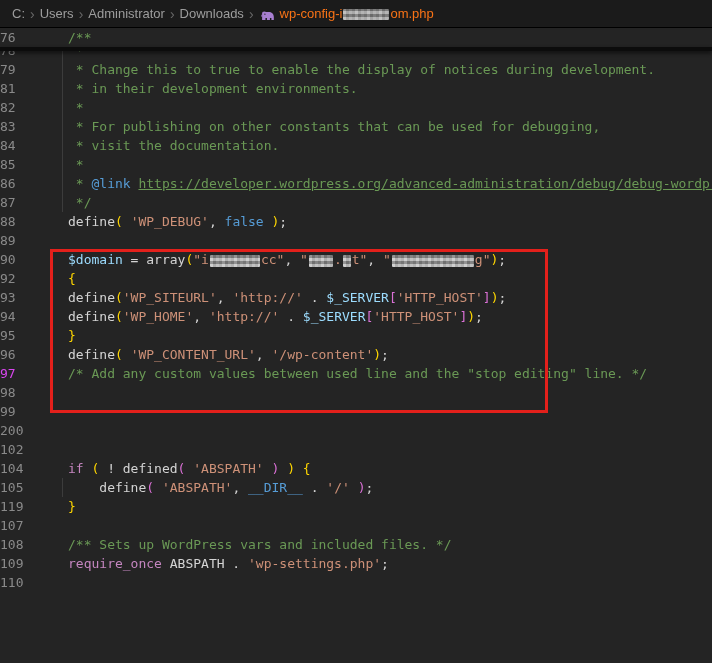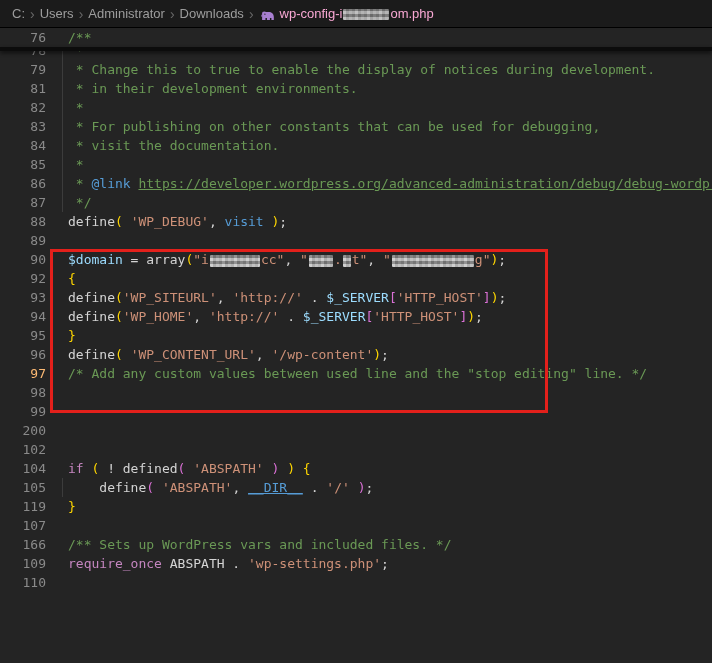--- a/index.html
+++ b/index.html
@@ -10,45 +10,45 @@
   
   .topbar{
     height:28px;box-sizing:border-box;background:#1b1b1b;border-bottom:1px solid #000;
     display:flex;align-items:center;padding:0 0 0 12px;
     font-family:"Liberation Sans",sans-serif;font-size:13px;color:#9d9d9d;
     white-space:nowrap;overflow:hidden;
   }
   .crumb{cursor:pointer}
   .sep{color:#686868;margin:0 5px;font-size:14px;line-height:1}
   .bc-icon{margin:1px 5px 0 1px;flex:none}
-  .file-seg{color:#f9a8d4}
+  .file-seg{color:#f97316}
   
   .editor{position:relative;font-size:13px}
   .row{display:flex;height:19px;line-height:19px;overflow:hidden}
-  .ln{flex:none;width:46px;text-align:right;color:#8a8a8a;cursor:pointer}
-  .ln.active{color:#fdba74}
+  .ln{flex:none;width:46px;text-align:left;color:#8a8a8a;cursor:pointer}
+  .ln.active{color:#d946ef}
   .code{position:relative;padding-left:22px;white-space:pre;color:#d4d4d4;flex:1 1 auto;overflow:hidden}
   .code.guide::before{content:"";position:absolute;left:16px;top:0;bottom:0;width:1px;background:#3c3c3c}
   
   .band{height:4px;background:#0c0c0c;box-shadow:0 2px 4px rgba(0,0,0,.65);position:relative;z-index:2}
   .clip{height:9px;overflow:hidden}
   .clip .row{margin-top:-10px}
   
   .c-pl{color:var(--pl)}
   .c-cm{color:var(--cm)}
   .c-str{color:var(--str)}
   .c-kw{color:var(--kw)}
   .c-var{color:var(--var)}
   .c-const{color:var(--const)}
   .c-b1{color:var(--b1)}
   .c-b2{color:var(--b2)}
   .c-b3{color:var(--b3)}
   .c-tag{color:var(--const)}
   .c-link{color:var(--cm);text-decoration:underline}
-  .c-dir{color:var(--const);text-decoration:underline}
+  .c-dir{color:var(--const);}
   
   .redact{
     display:inline-block;vertical-align:middle;height:12px;margin:0 1px;border-radius:1px;
     background:
       repeating-linear-gradient(0deg,rgba(255,255,255,.28) 0 3px,rgba(0,0,0,.22) 3px 6px),
       repeating-linear-gradient(90deg,#bdbdbd 0 3px,#8f8f8f 3px 6px,#aaa 6px 9px,#979797 9px 12px);
   }
   .topbar .redact{height:11px;opacity:.92}
   
   .annotation-box{
@@ -118,21 +118,21 @@
     <div class="row">
       <div class="ln">86</div>
       <div class="code guide"><span class="c-cm"> * </span><span class="c-tag">@link</span><span class="c-cm"> </span><span class="c-link">https://developer.wordpress.org/advanced-administration/debug/debug-wordpress/</span></div>
     </div>
     <div class="row">
       <div class="ln">87</div>
       <div class="code guide"><span class="c-cm"> */</span></div>
     </div>
     <div class="row">
       <div class="ln">88</div>
-      <div class="code"><span class="c-pl">define</span><span class="c-b1">(</span><span class="c-pl"> </span><span class="c-str">'WP_DEBUG'</span><span class="c-pl">, </span><span class="c-const">visit</span><span class="c-pl"> </span><span class="c-b1">)</span><span class="c-pl">;</span></div>
+      <div class="code"><span class="c-pl">define</span><span class="c-b1">(</span><span class="c-pl"> </span><span class="c-str">'WP_DEBUG'</span><span class="c-pl">, </span><span class="c-const">false</span><span class="c-pl"> </span><span class="c-b1">)</span><span class="c-pl">;</span></div>
     </div>
     <div class="row">
       <div class="ln">89</div>
       <div class="code"></div>
     </div>
     <div class="row">
       <div class="ln">90</div>
       <div class="code"><span class="c-var">$domain</span><span class="c-pl"> = </span><span class="c-pl">array</span><span class="c-b1">(</span><span class="c-str">"i</span><span class="redact" style="width: 50px;"></span><span class="c-str">cc"</span><span class="c-pl">, </span><span class="c-str">"</span><span class="redact" style="width: 24px;"></span><span class="c-str">.</span><span class="redact" style="width: 8px;"></span><span class="c-str">t"</span><span class="c-pl">, </span><span class="c-str">"</span><span class="redact" style="width: 82px;"></span><span class="c-str">g"</span><span class="c-b1">)</span><span class="c-pl">;</span></div>
     </div>
     <div class="row">
@@ -185,21 +185,21 @@
     </div>
     <div class="row">
       <div class="ln">119</div>
       <div class="code"><span class="c-b1">}</span></div>
     </div>
     <div class="row">
       <div class="ln">107</div>
       <div class="code"></div>
     </div>
     <div class="row">
-      <div class="ln">166</div>
+      <div class="ln">108</div>
       <div class="code"><span class="c-cm">/** Sets up WordPress vars and included files. */</span></div>
     </div>
     <div class="row">
       <div class="ln">109</div>
       <div class="code"><span class="c-kw">require_once</span><span class="c-pl"> </span><span class="c-pl">ABSPATH</span><span class="c-pl"> . </span><span class="c-str">'wp-settings.php'</span><span class="c-pl">;</span></div>
     </div>
     <div class="row">
       <div class="ln">110</div>
       <div class="code"></div>
     </div>

